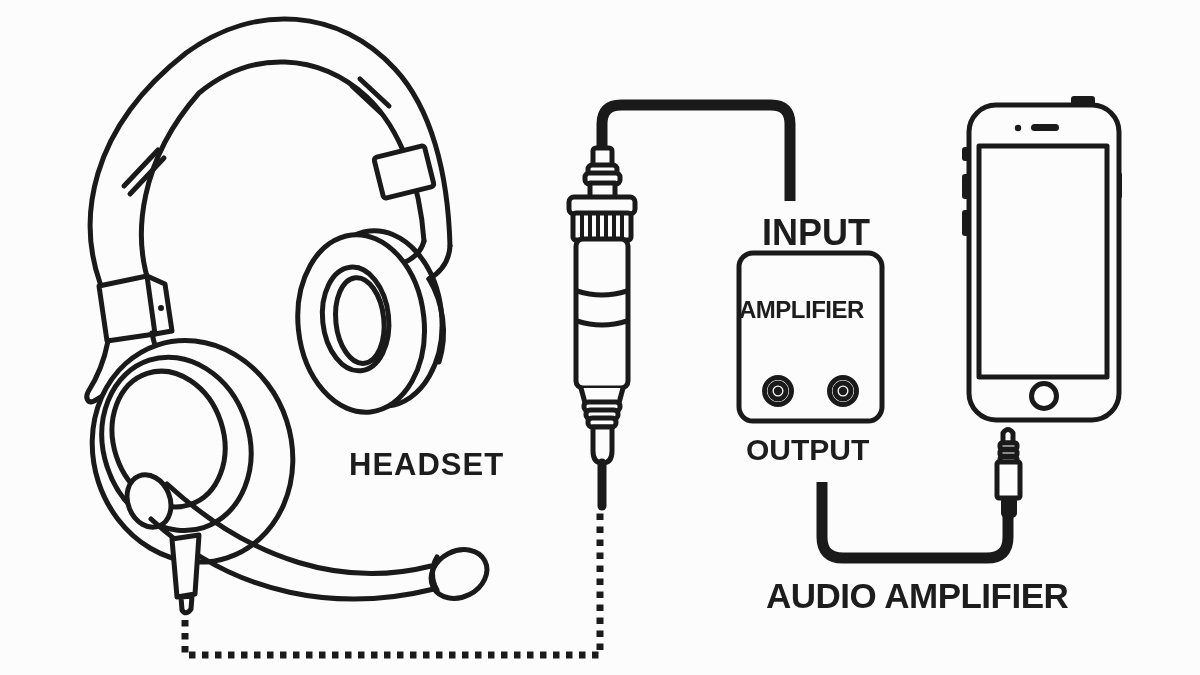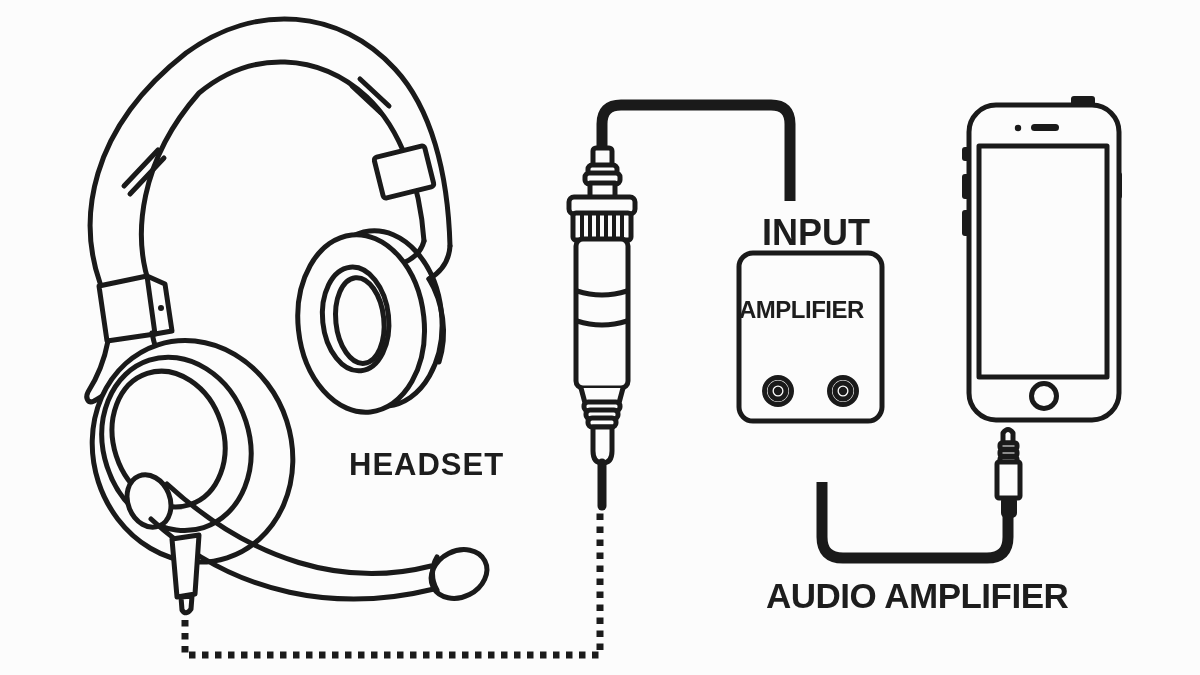--- a/index.html
+++ b/index.html
@@ -159,14 +159,15 @@
       <circle class="solid" cx="1018" cy="128" r="3.2"></circle>
       <rect class="solid" x="1031" y="124" width="28" height="7" rx="3.5"></rect>
       <rect class="ln fillbg" x="979" y="146" width="128" height="231" stroke-width="5"></rect>
       <circle class="ln" cx="1044" cy="396" r="12.5" stroke-width="4.5"></circle>
     </g>
   </svg>
 
   <div class="lbl lbl-headset">HEADSET</div>
   <div class="lbl lbl-input">INPUT</div>
   <div class="lbl lbl-amplifier">AMPLIFIER</div>
+  <div class="lbl lbl-output">OUTPUT</div>
   <div class="lbl lbl-audioamp">AUDIO AMPLIFIER</div>
 </div>
 
 </body></html>

